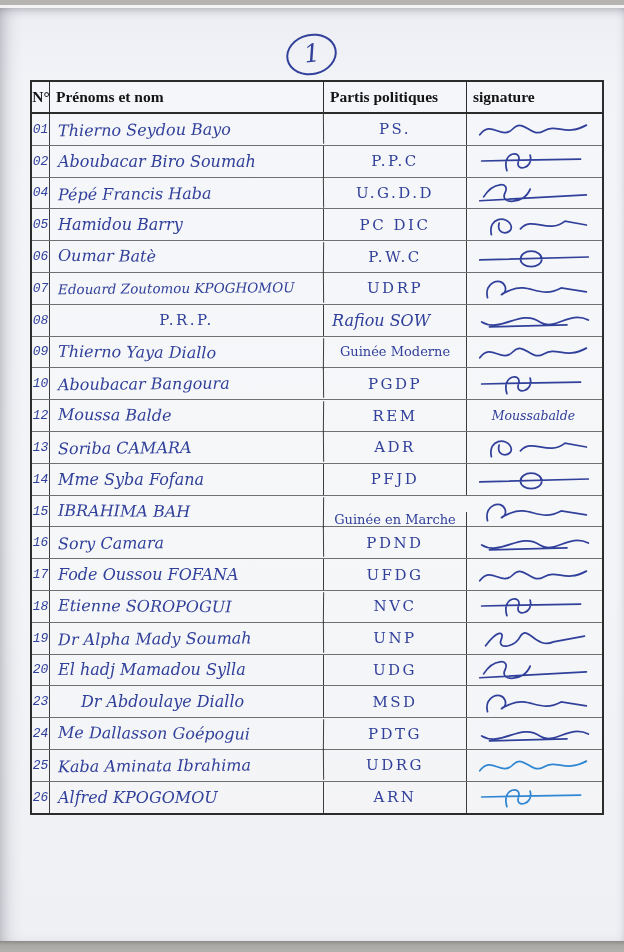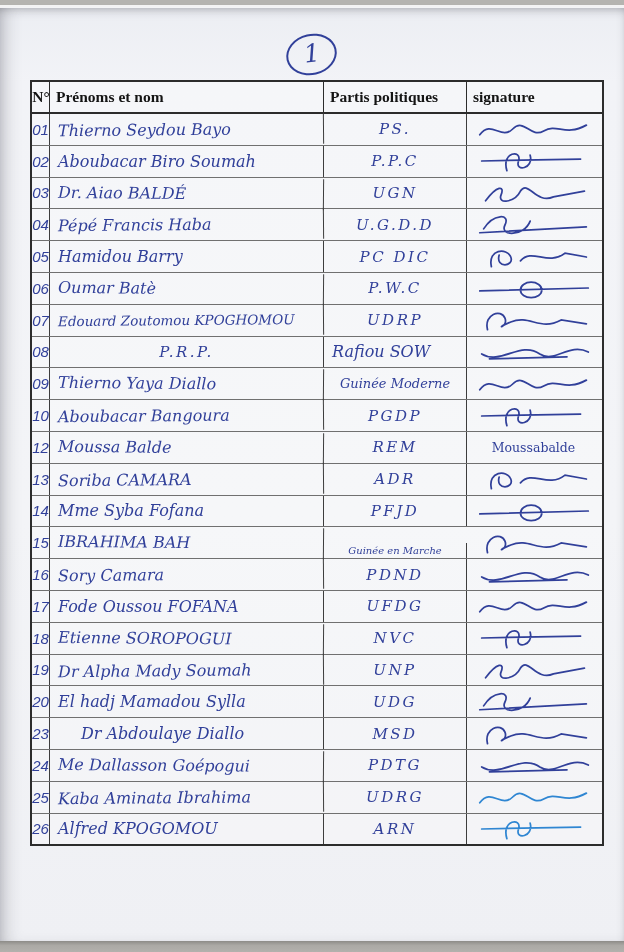--- a/index.html
+++ b/index.html
@@ -54,33 +54,33 @@
     height:30.8px;border-bottom:1px solid #707070;
   }
   .trow:last-child{border-bottom:none;}
   .cell{
     display:flex;align-items:center;position:relative;
     border-right:1.6px solid #3d3d3d;overflow:visible;
   }
   .cell.sig{border-right:none;justify-content:center;}
   .num{
     justify-content:center;color:#31409a;
-    font-family:Liberation Sans, sans-serif;font-style:italic;font-size:15px;
+    font-family:Liberation Mono, monospace;font-style:italic;font-size:13px;
   }
   .name{
     padding-left:8px;color:#31409a;white-space:nowrap;
     font-family:"DejaVu Serif",serif;font-style:italic;font-size:16px;
   }
   .party{
     justify-content:center;color:#31409a;white-space:nowrap;
+    font-family:"DejaVu Serif",serif;
+    font-size:15px;letter-spacing:2.5px;
+  }
+  .sigtext{
     font-family:"DejaVu Serif",serif;font-style:italic;
-    font-size:15px;letter-spacing:2.5px;
-  }
-  .sigtext{
-    font-family:"DejaVu Serif",serif;
     font-size:12.5px;margin-right:2px;
   }
   
   .scan-bottom{
     position:absolute;left:0;bottom:0;width:624px;height:11px;
     background:linear-gradient(180deg,#8d8c88 0%,#aba9a5 40%,#b3b1ad 100%);
   }
 </style>
 </head>
 <body>
@@ -112,30 +112,20 @@
           <div class="cell num">02</div>
           <div class="cell name" style="transform: rotate(0deg); text-align: center;">Aboubacar Biro Soumah</div>
           <div class="cell party">P.P.C</div>
           <div class="cell sig">
             <svg width="126" height="28" viewBox="0 0 130 28">
               <path d="M10 14 L112 12 M36 24 C30 4 52 2 48 14 C44 26 64 22 60 8" fill="none" stroke="#31409a" stroke-width="1.8" stroke-linecap="round"></path>
             </svg>
           </div>
         </div>
         <div class="trow">
-          <div class="cell num">03</div>
-          <div class="cell name" style="transform: rotate(0.5deg);">Dr. Aiao BALDÉ</div>
-          <div class="cell party">UGN</div>
-          <div class="cell sig">
-            <svg width="126" height="28" viewBox="0 0 130 28">
-              <path d="M14 22 C26 6 34 6 30 16 C26 26 44 24 50 12 C58 0 66 26 84 18 L116 12" fill="none" stroke="#31409a" stroke-width="1.8" stroke-linecap="round"></path>
-            </svg>
-          </div>
-        </div>
-        <div class="trow">
           <div class="cell num">04</div>
           <div class="cell name" style="transform: rotate(-0.5deg);">Pépé Francis Haba</div>
           <div class="cell party">U.G.D.D</div>
           <div class="cell sig">
             <svg width="126" height="28" viewBox="0 0 130 28">
               <path d="M12 18 C22 2 40 2 34 14 C28 26 54 26 60 10 M8 22 L118 16" fill="none" stroke="#31409a" stroke-width="1.8" stroke-linecap="round"></path>
             </svg>
           </div>
         </div>
         <div class="trow">
@@ -222,21 +212,21 @@
           <div class="cell party">PFJD</div>
           <div class="cell sig">
             <svg width="126" height="28" viewBox="0 0 130 28">
               <path d="M50 16 a11 8 0 1 0 22 0 a11 8 0 1 0 -22 0 M8 17 L120 14" fill="none" stroke="#31409a" stroke-width="1.8" stroke-linecap="round"></path>
             </svg>
           </div>
         </div>
         <div class="trow">
           <div class="cell num">15</div>
           <div class="cell name" style="transform: rotate(0.5deg);">IBRAHIMA BAH</div>
-          <div class="cell party" style="letter-spacing: 0px; font-size: 10px; margin-top: 16px;">Guinée en Marche</div>
+          <div class="cell party" style="letter-spacing: 0px; font-size: 13px; margin-top: 16px;">Guinée en Marche</div>
           <div class="cell sig">
             <svg width="126" height="28" viewBox="0 0 130 28">
               <path d="M16 24 C12 8 30 2 34 12 C38 22 20 24 40 16 C60 8 70 26 92 14 L118 18" fill="none" stroke="#31409a" stroke-width="1.8" stroke-linecap="round"></path>
             </svg>
           </div>
         </div>
         <div class="trow">
           <div class="cell num">16</div>
           <div class="cell name" style="transform: rotate(-0.5deg);">Sory Camara</div>
           <div class="cell party">PDND</div>

